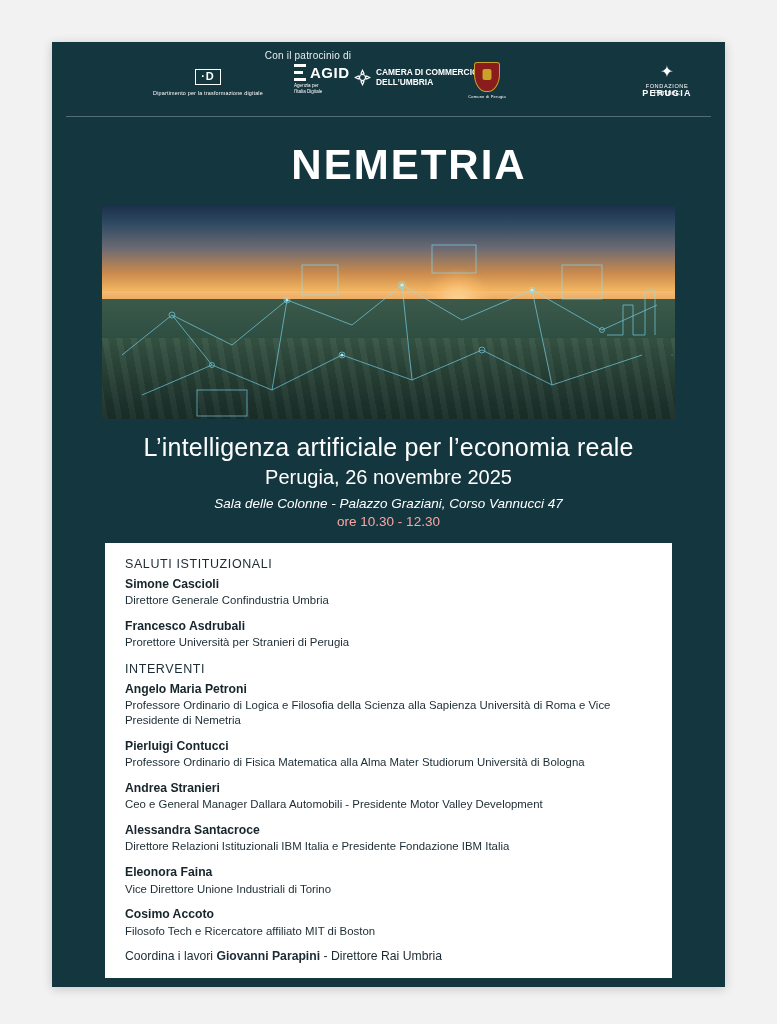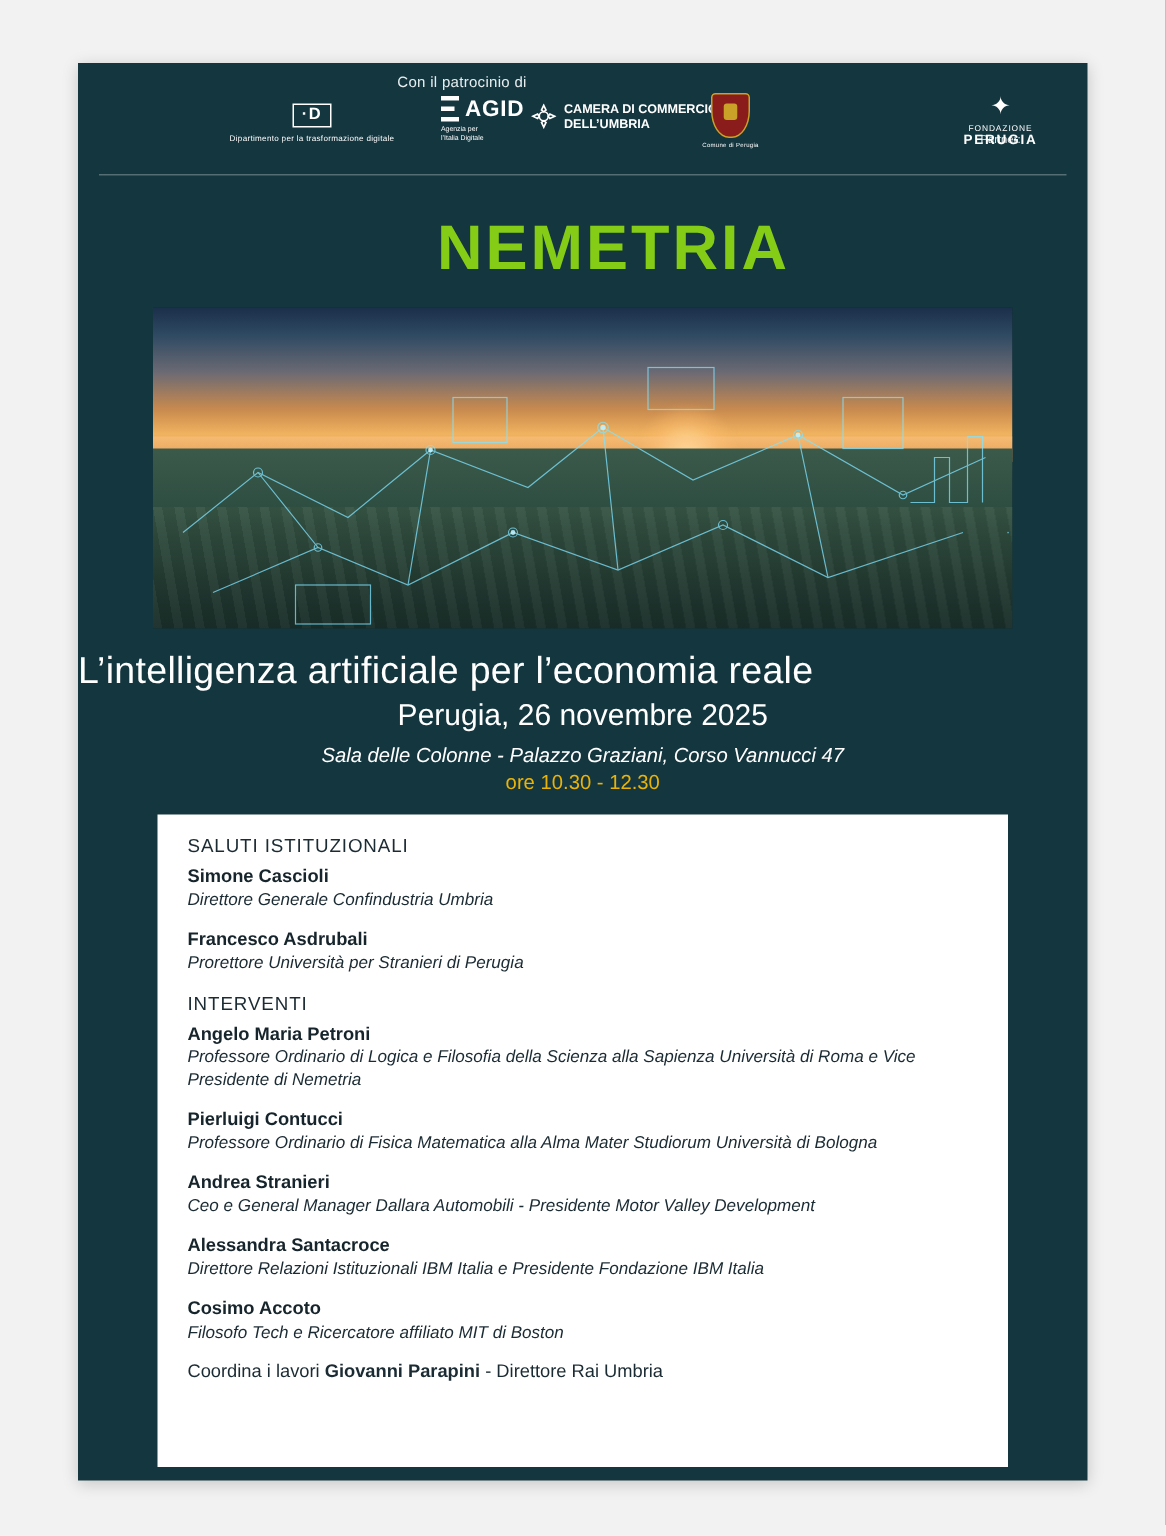--- a/index.html
+++ b/index.html
@@ -122,21 +122,21 @@
 
   
   .fond-logo { position: absolute; left: 556px; top: 22px; width: 90px; text-align: center; }
   .fond-mark { color: #ffffff; font-size: 16px; line-height: 1; }
   .fond-t1 { color: #ffffff; font-size: 5.6px; letter-spacing: .6px; margin-top: 3px; }
   .fond-t2 { color: #ffffff; font-size: 9px; letter-spacing: 1.2px; font-weight: bold; line-height: 1.1; }
 
   
   .nemetria {
     text-align: center;
-    color: #84cc16;
+    color: #ffffff;
     font-size: 42px;
     font-weight: bold;
     letter-spacing: 2px;
     margin-top: 24px;
     margin-left: 41px;
   }
 
   
   .hero {
     position: relative;
@@ -168,42 +168,42 @@
       linear-gradient(to bottom, rgba(60,90,70,.6), rgba(25,45,40,.95));
   }
   .hero .haze {
     position: absolute; left: 0; top: 40%; width: 100%; height: 14%;
     background: linear-gradient(to bottom, rgba(255,200,140,.45), rgba(255,200,140,0));
   }
   .hero svg.net { position: absolute; left: 0; top: 0; width: 100%; height: 100%; }
 
   
   .subtitle {
-    text-align: left;
+    text-align: center;
     color: #ffffff;
     font-size: 25px;
     margin-top: 14px;
     letter-spacing: .2px;
   }
   .date {
     text-align: center;
     color: #ffffff;
     font-size: 20px;
     margin-top: 4px;
   }
   .venue {
     text-align: center;
     color: #ffffff;
     font-size: 13.5px;
     font-style: italic;
     margin-top: 7px;
   }
   .time {
     text-align: center;
-    color: #eab308;
+    color: #fca5a5;
     font-size: 13.5px;
     margin-top: 3px;
   }
 
   
   .panel {
     background: #ffffff;
     margin: 14px auto 0 auto;
     width: 567px;
     height: 435px;
@@ -219,21 +219,20 @@
   }
   .entry { margin-bottom: 11px; }
   .entry .who {
     font-size: 12.2px;
     font-weight: bold;
     color: #16242b;
     line-height: 1.25;
   }
   .entry .role {
     font-size: 11.4px;
-    font-style: italic;
     color: #1b2b33;
     line-height: 1.3;
     margin-top: 1px;
   }
   .sec-head.second { margin-top: 12px; }
   .coord {
     font-size: 12.2px;
     margin-top: 7px;
     color: #1b2b33;
   }
@@ -370,20 +369,24 @@
     <div class="entry">
       <div class="who">Andrea Stranieri</div>
       <div class="role">Ceo e General Manager Dallara Automobili  - Presidente Motor Valley Development</div>
     </div>
 
     <div class="entry">
       <div class="who">Alessandra Santacroce</div>
       <div class="role">Direttore Relazioni Istituzionali IBM Italia e Presidente Fondazione IBM Italia</div>
     </div>
 
+    <div class="entry">
+      <div class="who">Eleonora Faina</div>
+      <div class="role">Vice Direttore Unione Industriali di Torino</div>
+    </div>
 
     <div class="entry">
       <div class="who">Cosimo Accoto</div>
       <div class="role">Filosofo Tech e Ricercatore affiliato MIT di Boston</div>
     </div>
 
     <div class="coord">
       <span>Coordina i lavori </span><b>Giovanni Parapini</b><span> -  Direttore Rai Umbria</span>
     </div>
   </div>

